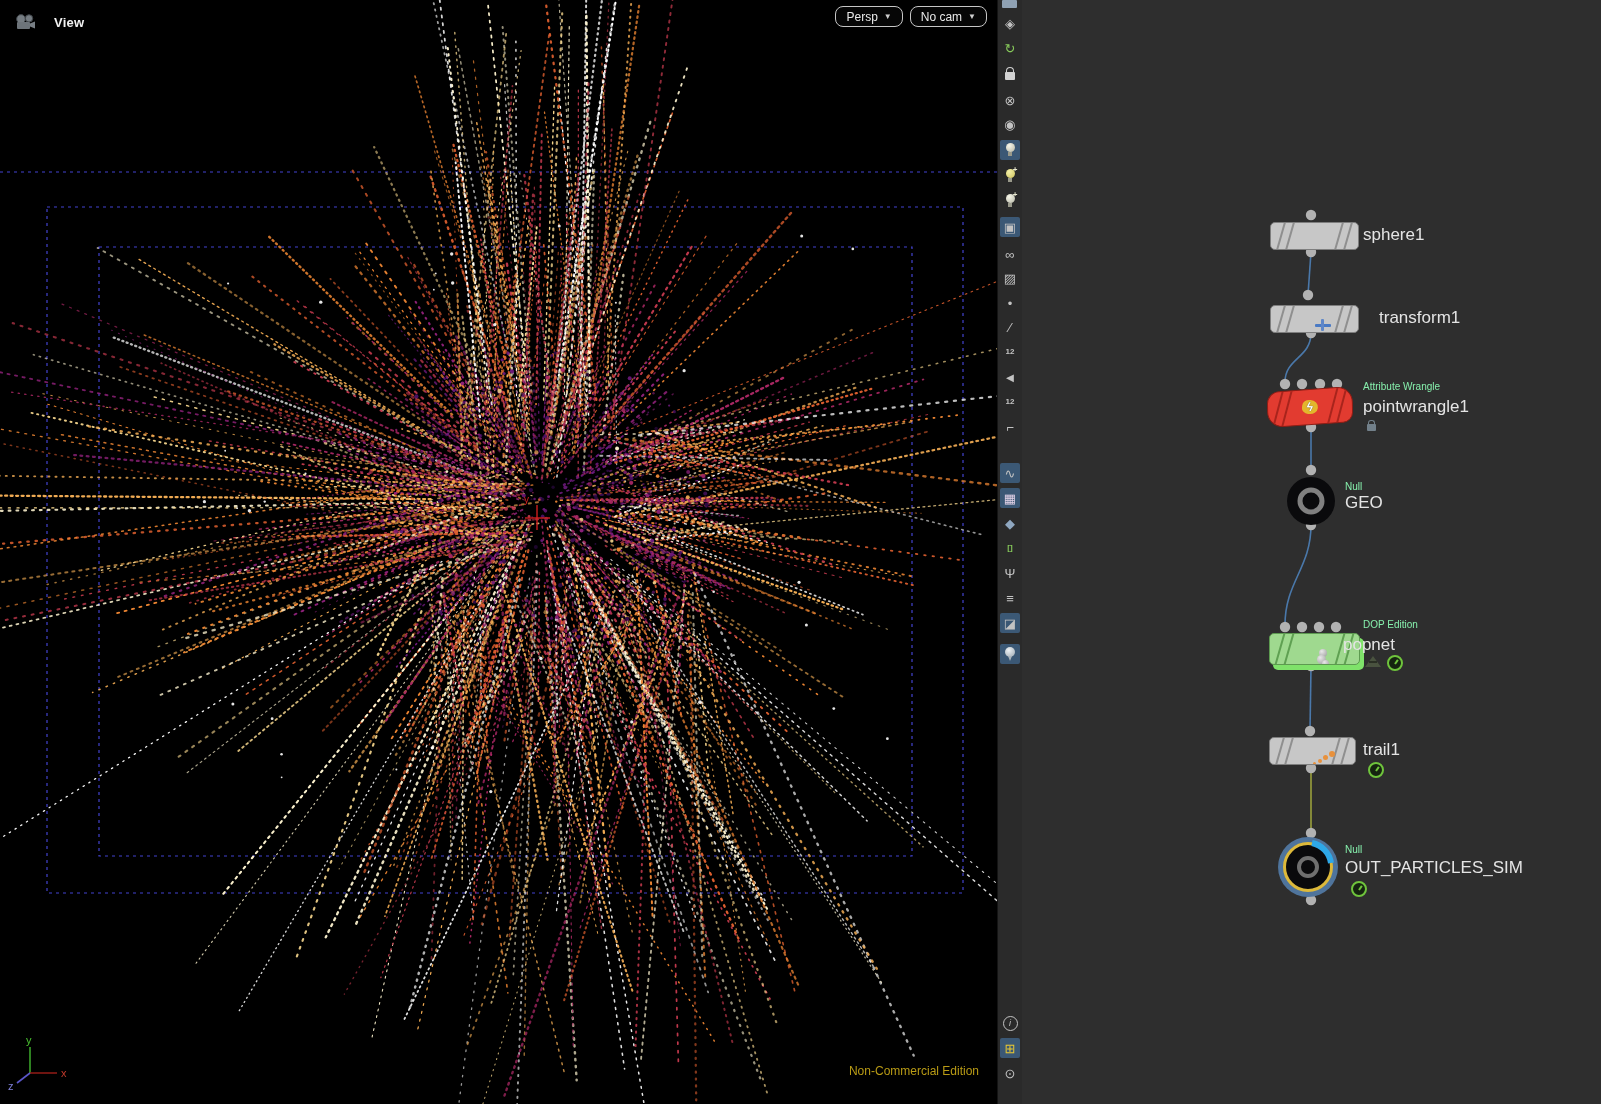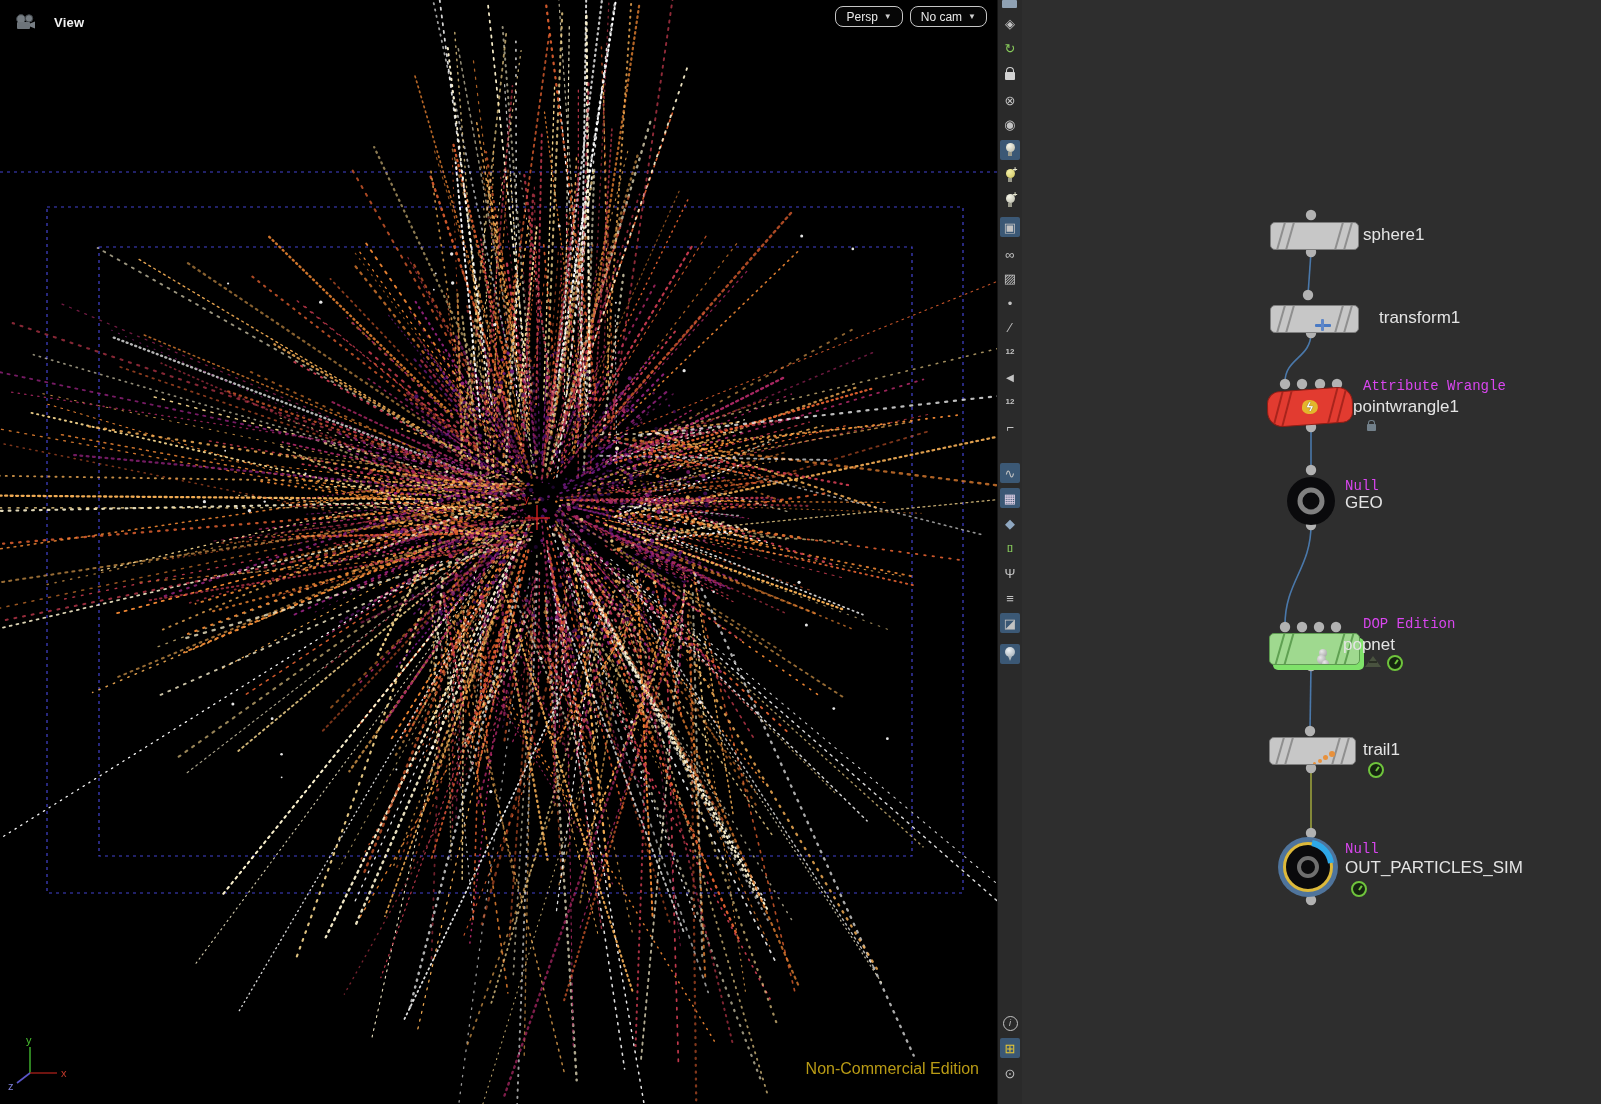--- a/index.html
+++ b/index.html
@@ -8,21 +8,21 @@
 
   
   #viewport{position:absolute;left:0;top:0;width:997px;height:1104px;background:#000;overflow:hidden;}
   #burst{position:absolute;left:0;top:0;}
   #view-header{position:absolute;left:14px;top:14px;display:flex;align-items:center;gap:16px;z-index:5;}
   #view-label{color:#f2f2f2;font-size:13px;font-weight:bold;letter-spacing:.2px;}
   #cam-pills{position:absolute;top:6px;right:10px;display:flex;gap:7px;z-index:5;}
   .pill{display:flex;align-items:center;gap:6px;background:#060606;border:1.5px solid #c6c6c6;
         border-radius:8px;height:17px;padding:1px 10px;color:#e9e9e9;font-size:12px;cursor:pointer;}
   .pill .caret{font-size:8px;color:#cfcfcf;}
-  #non-commercial{position:absolute;right:18px;bottom:26px;color:#b99b15;font-size:16px;z-index:5;}
+  #non-commercial{position:absolute;right:18px;bottom:26px;color:#b99b15;font-size:12px;z-index:5;}
 
   
   #vtoolbar{position:absolute;left:997px;top:0;width:24px;height:1104px;background:#2a2a2a;
             border-left:1px solid #141414;z-index:6;}
   #scroll-nub{position:absolute;left:4px;top:0;width:15px;height:8px;background:#8fa1b3;border-radius:1px;}
   .tcell{position:absolute;left:2px;width:20px;height:20px;display:flex;align-items:center;
          justify-content:center;font-size:13px;line-height:1;color:#c3c3c3;cursor:pointer;}
   .tcell.active{background:#3b5875;border-radius:2px;}
   .tiny{font-size:8px;font-weight:bold;}
   .circ-i{width:13px;height:13px;border:1.3px solid #c3c3c3;border-radius:50%;display:flex;
@@ -51,21 +51,21 @@
   .node-body .b1{left:9px;}.node-body .b2{left:18px;}.node-body .b3{right:18px;}.node-body .b4{right:9px;}
   .node-body .icon-holder{position:absolute;left:50%;top:50%;transform:translate(-50%,-50%);}
   .node-green{background:#9fd98f;border-color:#5d9a50;box-shadow:4px 5px 0 #7fe26a;height:30px;width:89px;}
   .node-green .bar{background:#5fa052;}
   .node-red{background:#e23b30;border-color:#8e1d15;border-radius:12px 16px 10px 16px;
             transform:rotate(-4deg) skewX(-3deg);height:34px;width:84px;}
   .node-red .bar{background:#a8241c;}
   .node-circle{position:absolute;border-radius:50%;background:#0a0a0c;cursor:pointer;}
   .donut{position:absolute;left:50%;top:50%;transform:translate(-50%,-50%);width:17px;height:17px;
          border:5px solid #808080;border-radius:50%;background:transparent;}
-  .tlabel{position:absolute;color:#d946ef;font-size:14px;white-space:nowrap;transform:translateY(-50%);font-family:Liberation Mono, monospace;}
+  .tlabel{position:absolute;color:#86efac;font-size:10px;white-space:nowrap;transform:translateY(-50%);}
   .nlabel{position:absolute;color:#e4e4e4;font-size:17px;white-space:nowrap;transform:translateY(-50%);}
   .sphere-ico{width:17px;height:17px;border-radius:50%;
          background:radial-gradient(circle at 35% 30%,#ffffff,#c2c6ca 45%,#6e747a);}
   .xform-ico{position:relative;width:16px;height:12px;}
   .xform-ico::before{content:"";position:absolute;left:0;top:5px;width:16px;height:3px;background:#4a7ac4;border-radius:1px;}
   .xform-ico::after{content:"";position:absolute;left:6.5px;top:0;width:3px;height:12px;background:#5f87c8;border-radius:1px;}
   .wrangle-ico{position:relative;width:16px;height:14px;background:#e3b62c;border-radius:45% 55% 50% 45%;
          display:flex;align-items:center;justify-content:center;color:#fff;font-size:12px;font-weight:bold;
          text-shadow:0 0 1px #333;transform:rotate(8deg);}
   .pop-ico{position:relative;width:16px;height:18px;}
@@ -1618,21 +1618,21 @@
     <div class="node-body node-red" style="left:246px;top:389px;">
       <i class="bar b1"></i>
         <i class="bar b2"></i>
         <i class="bar b3"></i>
         <i class="bar b4"></i>
       <span class="icon-holder">
           <span class="wrangle-ico">ϟ</span>
         </span>
     </div>
     <div class="tlabel" style="left:342px;top:386px;">Attribute Wrangle</div>
-    <div class="nlabel" style="left:332px;top:407px;">pointwrangle1</div>
+    <div class="nlabel" style="left:342px;top:407px;">pointwrangle1</div>
     <div class="badge-lock" style="position:absolute;left:346px;top:420px;"></div>
 
     <div class="node-circle" style="left:266px;top:477px;width:48px;height:48px;">
       <span class="donut"></span>
     </div>
     <div class="tlabel" style="left:324px;top:486px;">Null</div>
     <div class="nlabel" style="left:324px;top:503px;">GEO</div>
 
     <div class="node-body node-green" style="left:248px;top:633px;">
       <i class="bar b1"></i>

